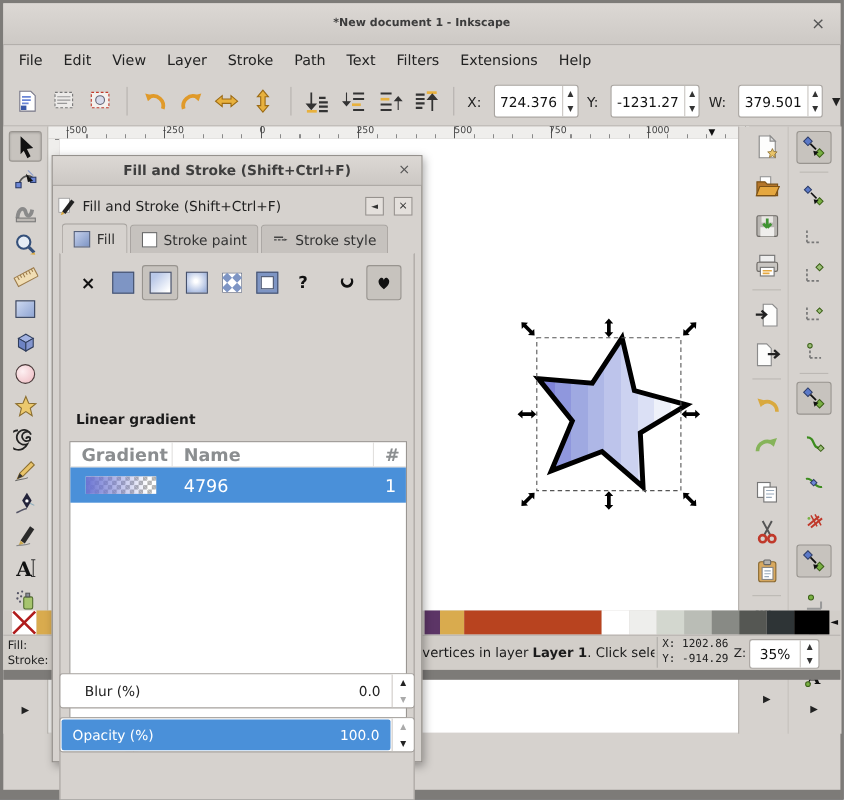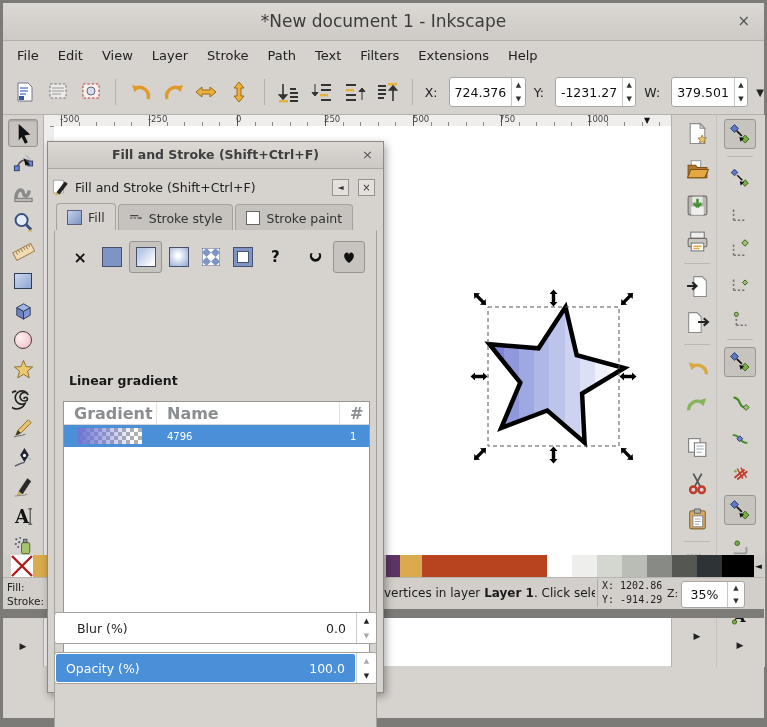--- a/index.html
+++ b/index.html
@@ -2,21 +2,21 @@
 <html style="--accent: #4a90d9;"><head>
 <meta charset="utf-8">
 <style>
   html,body{margin:0;padding:0;}
   body{font-family:"DejaVu Sans","Liberation Sans",sans-serif;background:#555;}
   #app{position:relative;width:767px;height:727px;background:#7d7b78;overflow:hidden;font-size:12px;color:#2e2e2e;}
   #win{position:absolute;left:3px;top:3px;width:761px;height:715px;background:#d6d2ce;}
   .abs{position:absolute;}
   
   #titlebar{left:0;top:0;width:761px;height:37px;background:linear-gradient(#dcd8d4,#cdc9c5);border-bottom:1px solid #b3afab;}
-  #title{width:100%;text-align:center;line-height:37px;font-weight:normal;color:#3c3c3c;font-size:17px;}
+  #title{width:100%;text-align:center;line-height:37px;font-weight:bold;color:#3c3c3c;font-size:10px;}
   #win-close{right:14px;top:0;line-height:37px;color:#555;font-size:15px;cursor:default;}
   
   #menubar{left:0;top:38px;width:625px;height:29px;display:flex;align-items:center;gap:19px;padding-left:14px;box-sizing:border-box;font-size:13px;}
   .menu-item{color:#222;}
   
   #toolbar{left:0;top:67px;width:761px;height:45px;border-bottom:1px solid #b5b1ad;display:flex;align-items:center;gap:8px;padding-left:10px;box-sizing:border-box;}
   .tb-sep{width:1px;height:26px;background:#b5b1ad;margin:0 4px;}
   .icon24{width:26px;height:26px;display:flex;align-items:center;justify-content:center;}
   .icon24 svg{width:24px;height:24px;}
   .spinbox{display:flex;height:28px;background:#fff;border:1px solid #a9a5a1;border-radius:3px;overflow:hidden;}
@@ -75,21 +75,21 @@
   .ft-linear{background:linear-gradient(135deg,#b9c8e8 20%,#ffffff 90%);}
   .ft-radial{background:radial-gradient(circle at 45% 42%,#ffffff 10%,#9fb3dc 85%);}
   .ft-swatch{background:#7e95c4;display:flex;align-items:center;justify-content:center;}
   .ft-swatch .inner{width:10px;height:10px;background:#fff;border:1px solid #45516d;}
   .ft-unknown{font-size:15px;}
   #section-title{left:14px;top:142px;font-weight:bold;font-size:12.5px;color:#1a1a1a;}
   #grad-table{left:8px;top:170px;width:307px;height:252px;background:#fff;border:1px solid #9a9692;box-sizing:border-box;}
   #grad-head{display:grid;grid-template-columns:93px 183px 1fr;height:22px;border-bottom:1px solid #d9d7d5;align-items:center;font-weight:bold;color:#8b8e90;font-size:16px;}
   #grad-head div{padding-left:10px;border-right:1px solid #e2e0de;height:100%;display:flex;align-items:center;box-sizing:border-box;}
   #grad-head div:last-child{border-right:none;}
-  #grad-row{display:grid;grid-template-columns:93px 183px 1fr;height:22px;background:var(--accent,#4a90d9);color:#fff;align-items:center;font-size:10px;}
+  #grad-row{display:grid;grid-template-columns:93px 183px 1fr;height:32px;background:var(--accent,#4a90d9);color:#fff;align-items:center;font-size:16px;}
   .grad-preview{width:64px;height:16px;margin-left:14px;position:relative;overflow:hidden;}
   .checker{background-color:#fff;background-image:linear-gradient(45deg,#b0b0b0 25%,transparent 25%,transparent 75%,#b0b0b0 75%),linear-gradient(45deg,#b0b0b0 25%,transparent 25%,transparent 75%,#b0b0b0 75%);background-size:8px 8px;background-position:0 0,4px 4px;}
   .grad-fade{position:absolute;inset:0;background:linear-gradient(to right,#6b74d2 0%,rgba(107,116,210,0) 88%);}
   #list-actions{left:14px;top:432px;display:flex;gap:16px;align-items:center;}
   .list-btn{width:24px;height:24px;display:flex;align-items:center;justify-content:center;}
   .slider-row{left:6px;width:323px;height:32px;display:flex;border:1px solid #a5a19d;border-radius:3px;background:#fff;box-sizing:border-box;overflow:hidden;}
   .slider-body{flex:1;display:flex;align-items:center;justify-content:space-between;padding:0 10px;font-size:12.5px;color:#222;margin-left:12px;}
   .slider-body.filled{background:var(--accent,#4a90d9);color:#fff;border-radius:2px;margin:1px;}
   .slider-spin{width:19px;border-left:1px solid #cfcbc7;display:flex;flex-direction:column;background:#fff;}
   .slider-spin span{flex:1;display:flex;align-items:center;justify-content:center;font-size:7px;}
@@ -710,29 +710,29 @@
       <div class="mini-btn">
             <span style="font-size:10px;">×</span>
           </div>
     </div>
     <div class="abs" id="dlg-tabs">
       <div class="tab active">
         <div class="tab-swatch-fill"></div>
         <span>Fill</span>
       </div>
       <div class="tab">
+        <div class="tab-swatch-stroke"></div>
+        <span>Stroke paint</span>
+      </div>
+      <div class="tab">
         <svg width="14" height="12" viewBox="0 0 24 20">
               <path d="M2 6 h14 M2 10 h4 M8 10 h4 M14 10 h4" stroke="#444" stroke-width="2"></path>
               <path d="M18 8 l5 2 -5 2 z" fill="#444"></path>
             </svg>
         <span>Stroke style</span>
-      </div>
-      <div class="tab">
-        <div class="tab-swatch-stroke"></div>
-        <span>Stroke paint</span>
       </div>
     </div>
     <div class="abs" id="dlg-panel">
       <div class="abs" id="fill-types">
         <div class="ft-btn ft-none">×</div>
         <div class="ft-btn">
               <div class="ft-sq ft-flat"></div>
             </div>
         <div class="ft-btn pressed">
               <div class="ft-sq ft-linear"></div>

